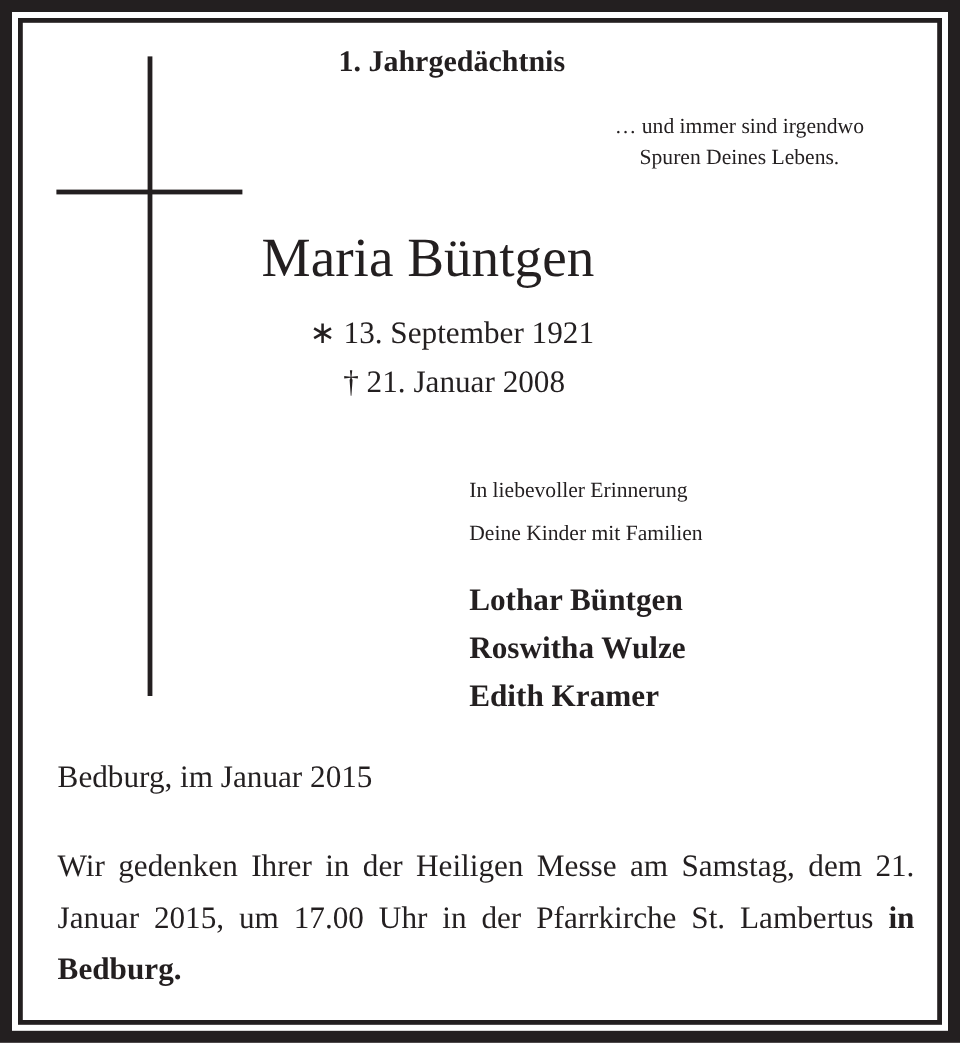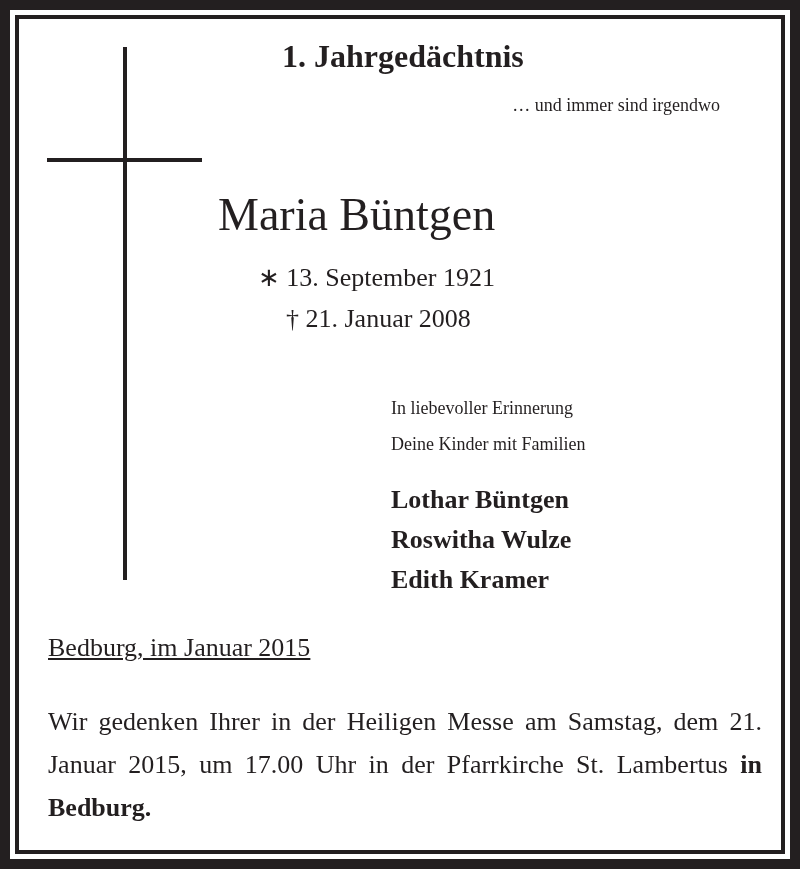--- a/index.html
+++ b/index.html
@@ -22,51 +22,52 @@
     }
     .cross-v {
       position: absolute; left: 123px; top: 47px; width: 4px; height: 533px;
       background: #231f20;
     }
     .cross-h {
       position: absolute; left: 47px; top: 158px; width: 155px; height: 4px;
       background: #231f20;
     }
     .t { position: absolute; white-space: nowrap; }
-    .anniv { left: 282px; top: 38px; font-size: 32px; font-weight: bold; font-family: "Liberation Serif", serif; }
+    .anniv { left: 282px; top: 38px; font-size: 25px; font-weight: bold; font-family: "Liberation Serif", serif; }
     .quote { right: 80px; top: 92px; font-size: 18px; text-align: center; line-height: 26px; font-family: "Liberation Serif", serif; }
     .quote span { display: block; }
     .name { left: 218px; top: 188px; font-size: 46px; font-family: "Liberation Serif", serif; }
     .born { left: 258px; top: 262px; font-size: 26px; font-family: "Liberation Serif", serif; }
     .died { left: 286px; top: 304px; font-size: 26px; font-family: "Liberation Serif", serif; }
     .memory { left: 391px; top: 390px; font-size: 18px; line-height: 36px; font-family: "Liberation Serif", serif; }
     .memory span { display: block; }
     .family { left: 391px; top: 480px; font-size: 26px; font-weight: bold; line-height: 40px; font-family: "Liberation Serif", serif; }
     .family span { display: block; }
-    .place { left: 48px; top: 633px; font-size: 26px; font-family: "Liberation Serif", serif; text-decoration: underline; }
+    .place { left: 48px; top: 633px; font-size: 26px; font-family: "Liberation Serif", serif; }
     .mass {
       left: 48px; top: 700px; width: 714px; font-size: 26px; line-height: 43px;
       text-align: justify; text-align-last: left; white-space: normal;
       font-family: "Liberation Serif", serif;
     }
     .mass b { font-weight: bold; }
   </style>
 </head>
 <body>
 
 <div class="outer-gap"></div>
 <div class="inner-frame"></div>
 
 <div class="cross-v"></div>
 <div class="cross-h"></div>
 
 <div class="t anniv">1. Jahrgedächtnis</div>
 
 <div class="t quote">
   <span>… und immer sind irgendwo</span>
+  <span>Spuren Deines Lebens.</span>
 </div>
 
 <div class="t name">Maria Büntgen</div>
 
 <div class="t born">
   <span>∗</span>
   <span>13. September 1921</span>
 </div>
 
 <div class="t died">

